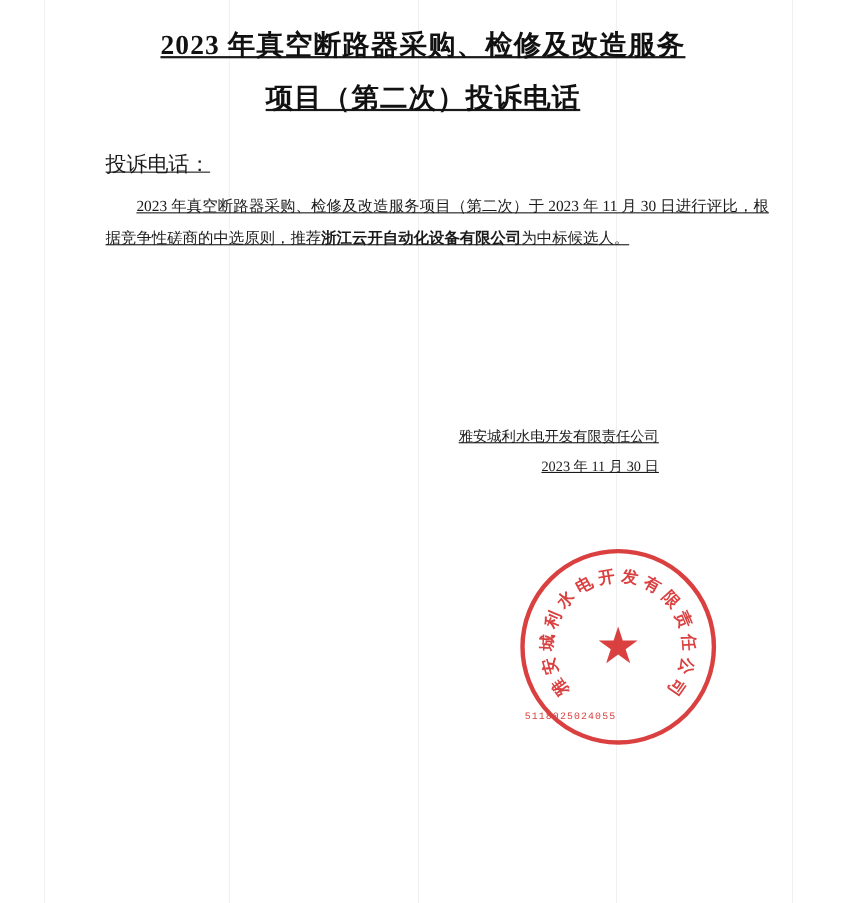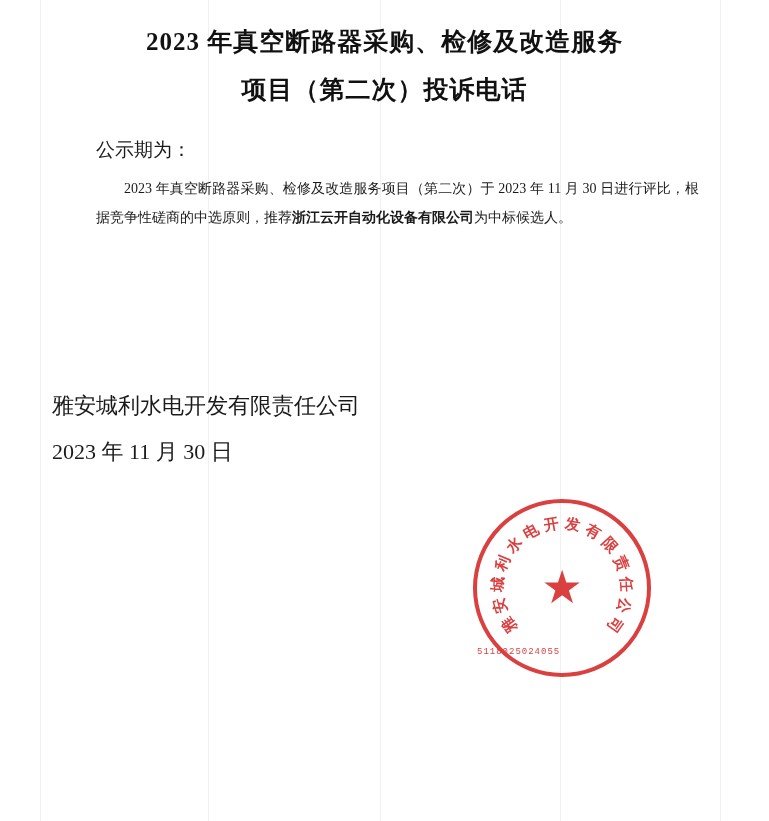--- a/index.html
+++ b/index.html
@@ -36,20 +36,21 @@
   .fold.f2 { left: 208px; }
   .fold.f3 { left: 380px; }
   .fold.f4 { left: 560px; }
   .fold.f5 { left: 720px; }
 
   .page {
     position: relative;
     padding: 0 52px;
     box-sizing: border-box;
     width: 769px;
+    text-decoration: underline;
   }
 
   .doc-title {
     text-align: center;
     font-weight: bold;
     font-size: 25px;
     letter-spacing: 1px;
     line-height: 1.9;
     padding-top: 18px;
     color: #111;
@@ -76,23 +77,23 @@
   }
   .para.indent {
     text-indent: 2em;
   }
   .winner {
     font-weight: bold;
   }
 
   .sign-block {
     margin-top: 150px;
-    text-align: left;
+    text-align: right;
     padding-right: 118px;
-    font-size: 22px;
+    font-size: 13px;
     line-height: 2.1;
     position: relative;
   }
   .sign-name, .sign-date {
     display: block;
     white-space: pre;
   }
 
   
   .seal {
@@ -150,21 +151,21 @@
 <div class="fold f4"></div>
 <div class="fold f5"></div>
 
 <div class="page">
 
   <div class="doc-title">
     <span class="line1">2023 年真空断路器采购、检修及改造服务</span>
     <span class="line2">项目（第二次）投诉电话</span>
   </div>
 
-  <div class="salutation">公示期为：</div>
+  <div class="salutation">投诉电话：</div>
 
   <div class="para indent">
     <span>2023 年真空断路器采购、检修及改造服务项目（第二次）于 2023 年 11 月 30 日进行评比，根据竞争性磋商的中选原则，推荐</span><span class="winner">浙江云开自动化设备有限公司</span><span>为中标候选人。</span>
   </div>
 
 
   <div class="sign-block">
     <span class="sign-name">雅安城利水电开发有限责任公司</span>
     <span class="sign-date">2023 年 11 月 30 日</span>
   </div>

